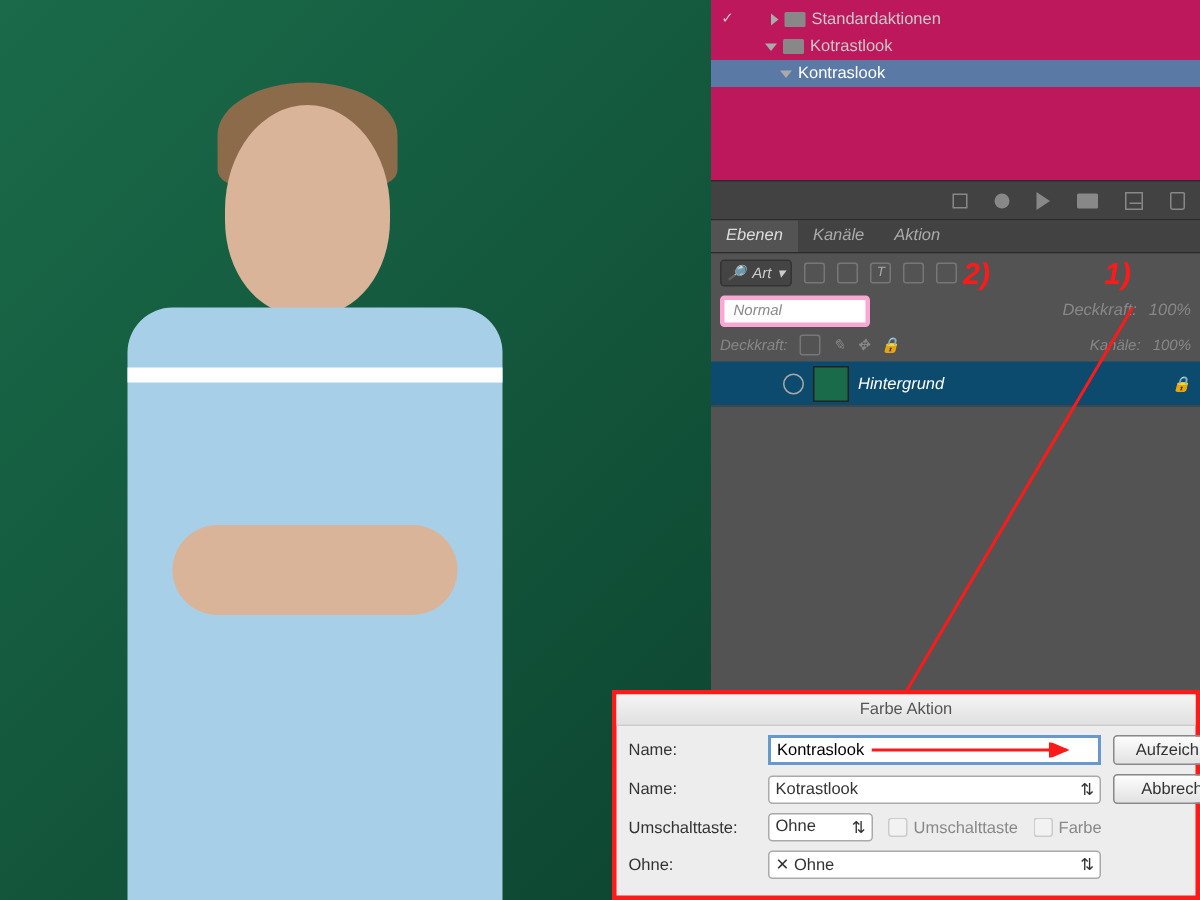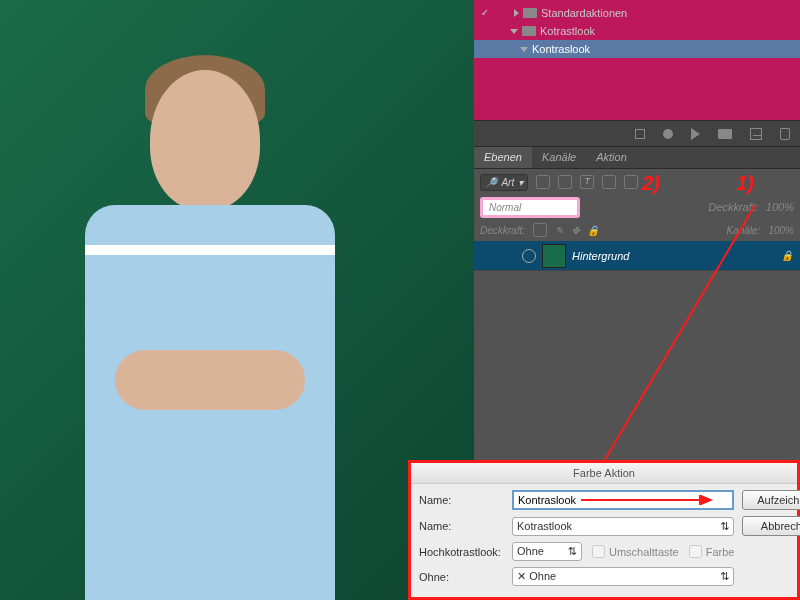--- a/index.html
+++ b/index.html
@@ -174,21 +174,21 @@
     <input class="dlg-input" value="Kontraslook" style="">
     <div class="dlg-btn">Aufzeichnen</div>
 
     <div class="dlg-label">Name:</div>
     <div class="dlg-select">
         <span>Kotrastlook</span>
         <span>⇅</span>
       </div>
     <div class="dlg-btn">Abbrechen</div>
 
-    <div class="dlg-label">Hochkotrastlook:</div>
+    <div class="dlg-label">Umschalttaste:</div>
     <div class="fn-row">
       <div class="dlg-select" style="width:70px">
           <span>Ohne</span>
           <span>⇅</span>
         </div>
       <label class="dlg-check">
           <input type="checkbox" disabled="" style="">
           <span>Umschalttaste</span>
         </label>
       <label class="dlg-check">

